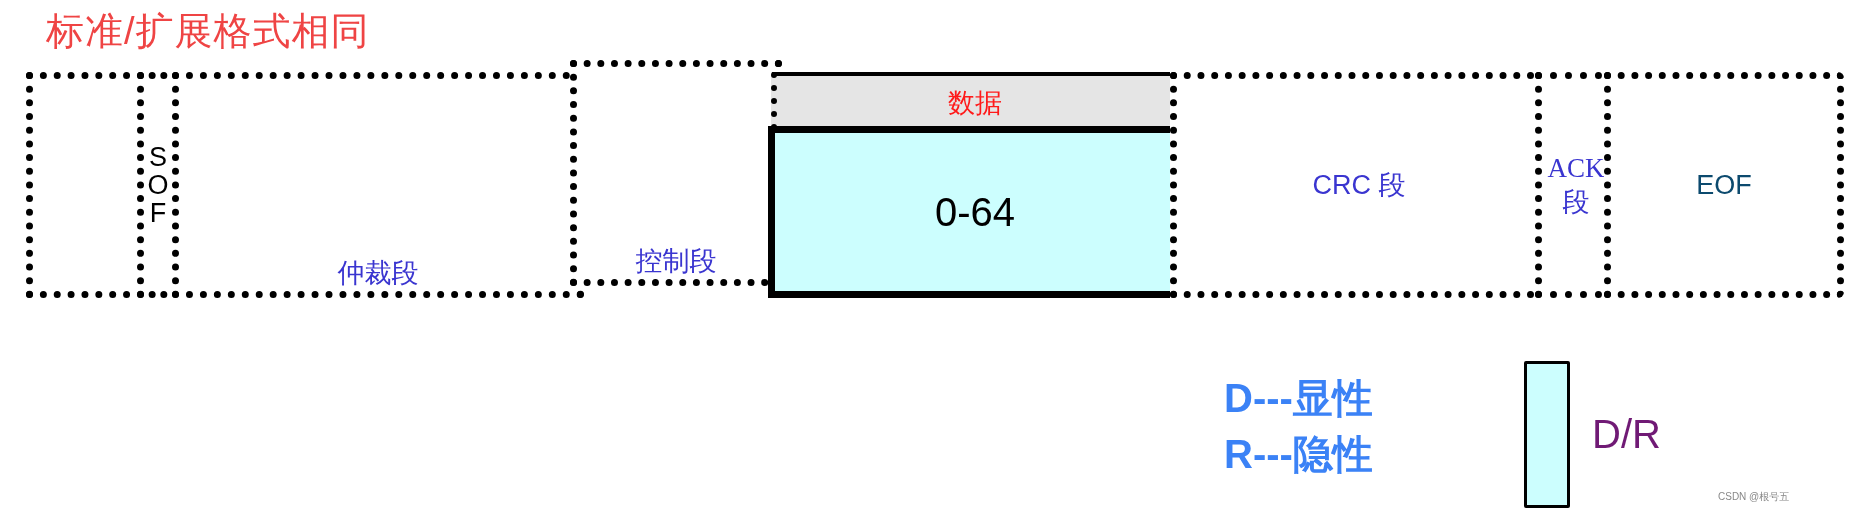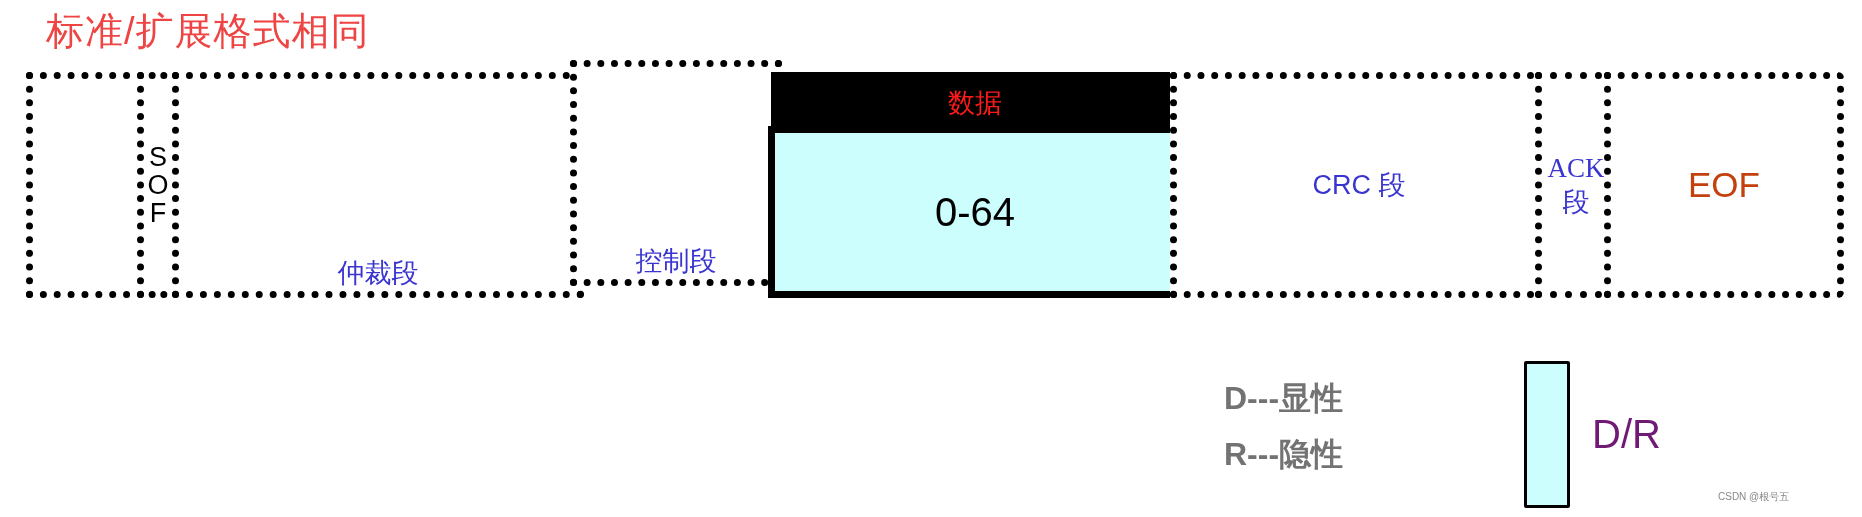--- a/index.html
+++ b/index.html
@@ -2,28 +2,28 @@
 <html><head>
 <meta charset="utf-8">
 <style>
   html, body { margin:0; padding:0; background:#ffffff; }
   body { width:1862px; height:517px; position:relative; overflow:hidden;
          font-family:"Liberation Sans","DejaVu Sans",sans-serif; }
   .abs { position:absolute; box-sizing:border-box; }
   .title { left:46px; top:6px; font-size:38px; color:#ef4444; white-space:nowrap; letter-spacing:1px; }
   .seg { border:7px dotted #000; background:#fff; display:flex; align-items:center; justify-content:center; text-align:center; }
   .lbl-blue { color:#3a35d0; font-size:27px; }
-  .lbl-black { color:#c2410c; font-size:35px; }
+  .lbl-black { color:#0c4a6e; font-size:27px; }
   .sof { flex-direction:column; line-height:28px; font-size:27px; color:#000; }
-  .data-head { background:#000000; border-top:4px solid #000; border-left:6px dotted #000; border-right:6px dotted #000;
+  .data-head { background:#e5e5e5; border-top:4px solid #000; border-left:6px dotted #000; border-right:6px dotted #000;
                display:flex; align-items:center; justify-content:center; color:#ff1a1a; font-size:27px; }
   .data-body { background:#ccfefe; border:7px solid #000; display:flex; align-items:center; justify-content:center;
                font-size:40px; color:#000000;text-align:center; }
   .ack { flex-direction:column; line-height:34px;font-family:Liberation Serif, serif; }
-  .legend-text { color:#737373; font-weight:bold; font-size:32px; line-height:56px; white-space:nowrap; }
+  .legend-text { color:#3b82f6; font-weight:bold; font-size:40px; line-height:56px; white-space:nowrap; }
   .legend-box { background:#ccfefe; border:3px solid #000; border-radius:2px; }
   .dr { font-size:40px; color:#701a75; }
   .watermark { font-size:10px; color:#888; white-space:nowrap; }
 </style>
 </head>
 <body>
 
 <div class="abs title">标准/扩展格式相同</div>
 
 <div class="abs seg" style="left:26px; top:72px; width:118px; height:226px;"></div>

